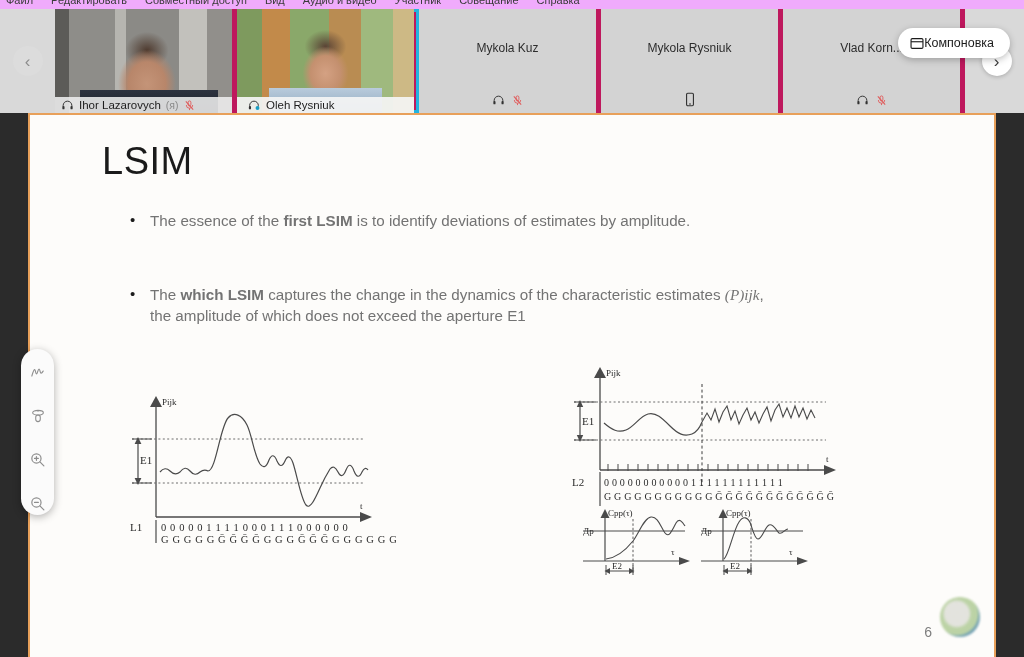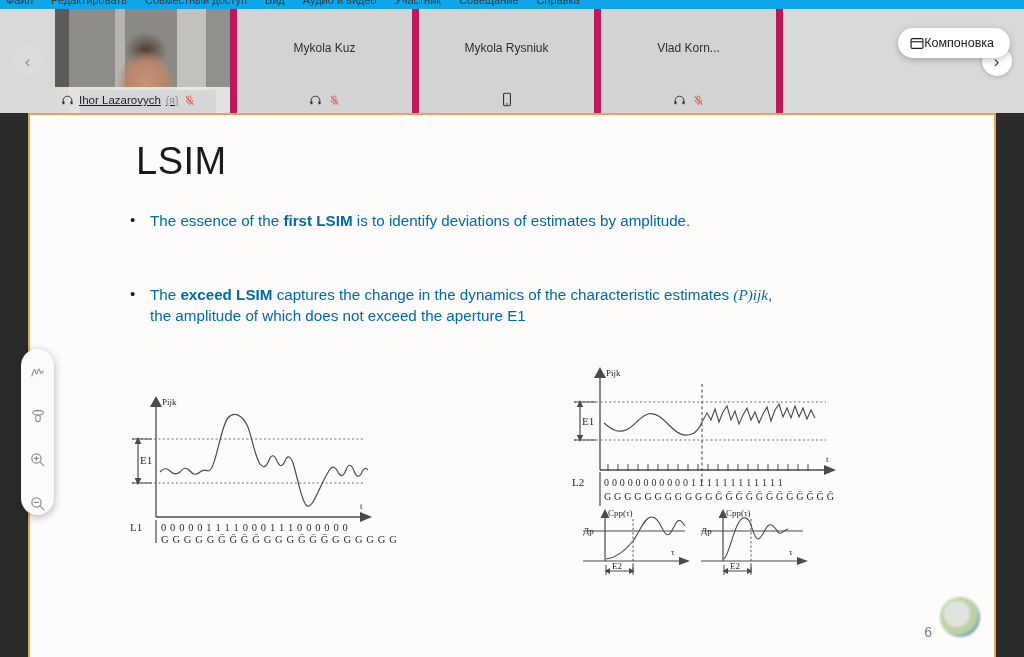--- a/index.html
+++ b/index.html
@@ -6,21 +6,21 @@
   html,body { width:1024px; height:657px; overflow:hidden; }
   body {
     font-family: "Liberation Sans", sans-serif;
     background:#2b2b2b;
     position:relative;
   }
 
   
   .menubar{
     position:absolute; top:0; left:0; width:1024px; height:9px;
-    background:#0ea5e9; overflow:hidden;
+    background:#f0abfc; overflow:hidden;
     display:flex; align-items:flex-end; gap:18px; padding-left:6px;
   }
   .menubar .mi{
     font-size:11px; color:#3a3a3a; line-height:11px; white-space:nowrap;
     position:relative; top:-3px;
   }
 
   
   .filmstrip{
     position:absolute; top:9px; left:0; width:1024px; height:104px;
@@ -33,21 +33,21 @@
   }
   .navbtn{
     width:30px; height:30px; border-radius:50%; background:#dcdcdc;
     display:flex; align-items:center; justify-content:center;
     color:#8c8c8c; font-size:17px; line-height:1;
   }
   .navbtn.right{ background:#ffffff; color:#3c3c3c; box-shadow:0 1px 4px rgba(0,0,0,.22); }
   .tiles{ flex:1; display:flex; }
   .tile{
     position:relative; width:182px; flex:0 0 182px; height:104px;
-    background:#d3d3d3; border-right:7px solid #be185d;
+    background:#d3d3d3; border-right:5px solid #be185d;
     display:flex; flex-direction:column; justify-content:center; align-items:center;
     overflow:hidden;
   }
   .tile.video{ padding:0; justify-content:flex-end; }
   .tile.active{ outline:3px solid #22b3e0; outline-offset:-3px; }
 
   
   .cam{
     position:absolute; inset:0;
   }
@@ -65,24 +65,24 @@
     background:
       radial-gradient(ellipse 34px 40px at 50% 62%, #d4a183 0%, #c4906f 44%, rgba(196,144,111,0) 68%),
       radial-gradient(ellipse 28px 22px at 50% 36%, #5a4335 0%, rgba(90,67,53,0) 75%),
       linear-gradient(90deg,#7e9a5e 0 14%, #c28a4a 14% 30%, #8aa86a 30% 52%, #b98c52 52% 70%, #9fb97e 70% 88%, #cdb985 88% 100%);
   }
   .cam-b::after{
     content:""; position:absolute; left:18%; right:18%; top:76%; height:24%;
     background:linear-gradient(180deg,#b9cbdc,#8fa8bd);
   }
   .namebar{
-    position:relative; z-index:2; width:100%; height:26px;
+    position:relative; z-index:2; width:100%; height:16px;
     background:rgba(238,238,238,.88);
     display:flex; align-items:center; gap:5px; padding:0 6px;
-    font-size:11.5px; color:#1d1d1d; white-space:nowrap;text-decoration:underline;
+    font-size:11.5px; color:#1d1d1d; white-space:nowrap;
   }
   .tile.active .namebar{ background:rgba(245,245,245,.92); justify-content:flex-start; padding-left:10px; }
   .nm-you{ color:#8a8a8a; font-size:10.5px; }
   .ic{ display:inline-block; line-height:1; }
   .ic svg{ display:block; }
   .placeholder-name{
     font-size:12px; color:#2d2d2d; margin-bottom:26px;
   }
   .tile-icons{
     position:absolute; bottom:6px; left:0; right:0;
@@ -108,26 +108,25 @@
     background:#fdfcfa;
   }
   .slide{
     position:absolute; inset:0; background:#fdfcfa; overflow:hidden;
   }
 
   .slide-title{
     position:absolute; left:72px; top:25px;
     font-size:38px; font-weight:300; color:#1a1a1a; letter-spacing:.5px;
     font-family:"Liberation Sans", sans-serif;
-    margin-left:34px;
   }
   .bullets{ position:absolute; left:98px; top:95px; width:660px; }
   .bullet{
     position:relative; padding-left:22px; margin-bottom:52px;
-    font-size:15.2px; line-height:1.42; color:#0369a1;
+    font-size:15.2px; line-height:1.42; color:#737373;
   }
   .bullet::before{
     content:"\2022"; position:absolute; left:2px; top:-1px; font-size:15px; color:#1c1c1c;
   }
   .bullet b{ font-weight:700; }
   .bullet i{ font-family:"Liberation Serif", serif; }
   .page-num{
     position:absolute; right:62px; bottom:17px; font-size:14px; color:#7d7d7d;
   }
   .blob{
@@ -193,20 +192,33 @@
         <span class="ic">
           <svg width="11" height="13" viewBox="0 0 24 24" fill="none" stroke="#e05a5a" stroke-width="2">
             <rect x="9" y="2" width="6" height="11" rx="3"></rect>
             <path d="M5 11a7 7 0 0 0 14 0M12 18v4"></path>
             <path d="M4 3l16 18" stroke-width="2.2"></path>
           </svg>
         </span>
       </div>
     </div>
 
+    <div class="tile video active">
+      <div class="cam cam-b"></div>
+      <div class="namebar">
+        <span class="ic">
+          <svg width="14" height="13" viewBox="0 0 24 24" fill="none" stroke="#333" stroke-width="1.8">
+            <path d="M4 14v-2a8 8 0 0 1 16 0v2"></path>
+            <rect x="2.5" y="13" width="4" height="6" rx="1.6" fill="#333" stroke="none"></rect>
+            <circle cx="18.5" cy="16.5" r="3.6" fill="#1a9fc4" stroke="none"></circle>
+          </svg>
+        </span>
+        <span>Oleh Rysniuk</span>
+      </div>
+    </div>
 
     <div class="tile">
       <div class="placeholder-name">Mykola Kuz</div>
       <div class="tile-icons">
         <span class="ic">
           <svg width="13" height="13" viewBox="0 0 24 24" fill="none" stroke="#333" stroke-width="1.8">
             <path d="M4 14v-2a8 8 0 0 1 16 0v2"></path>
             <rect x="2.5" y="13" width="4" height="6" rx="1.6" fill="#333" stroke="none"></rect>
             <rect x="17.5" y="13" width="4" height="6" rx="1.6" fill="#333" stroke="none"></rect>
           </svg>
@@ -275,21 +287,21 @@
   <div class="slide-frame">
     <div class="slide">
 
       <div class="slide-title">LSIM</div>
 
       <div class="bullets">
         <div class="bullet">
           <span>The essence of the </span><b>first LSIM</b><span> is to identify deviations of estimates by amplitude.</span>
         </div>
         <div class="bullet">
-          <span>The </span><b>exceed LSIM</b><span> captures the change in the dynamics of the characteristic estimates </span><i>(P)ijk</i><span>, the amplitude of which does not exceed the aperture E1</span>
+          <span>The </span><b>which LSIM</b><span> captures the change in the dynamics of the characteristic estimates </span><i>(P)ijk</i><span>, the amplitude of which does not exceed the aperture E1</span>
         </div>
       </div>
 
       <div class="fig" style="left:86px; top:272px;">
         <svg width="280" height="160" viewBox="0 0 280 160">
 
           <path d="M40 12 L40 130" stroke="#4a4a4a" stroke-width="1.3" fill="none"></path>
           <path d="M34 20 L40 9 L46 20 Z" fill="#4a4a4a"></path>
           <path d="M40 130 L252 130" stroke="#4a4a4a" stroke-width="1.3" fill="none"></path>
           <path d="M244 125 L256 130 L244 135 Z" fill="#4a4a4a"></path>

